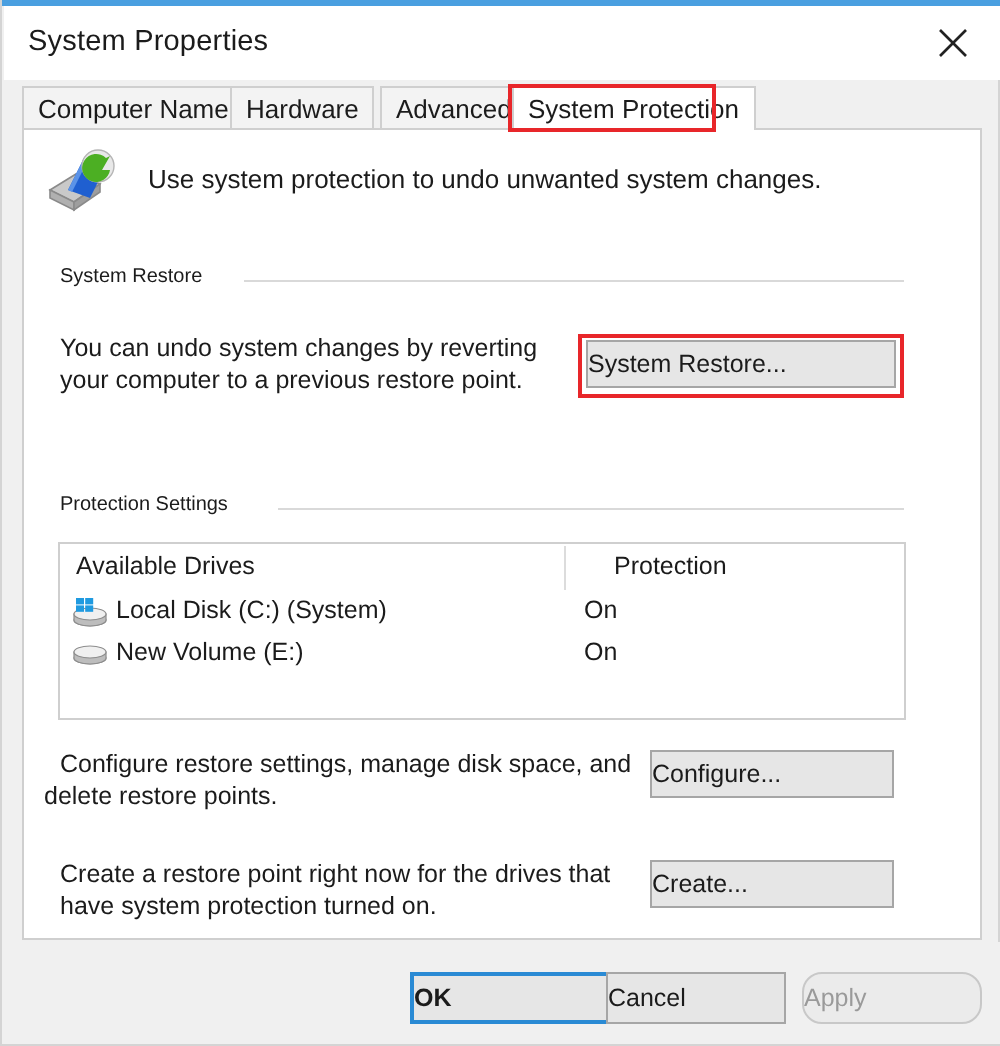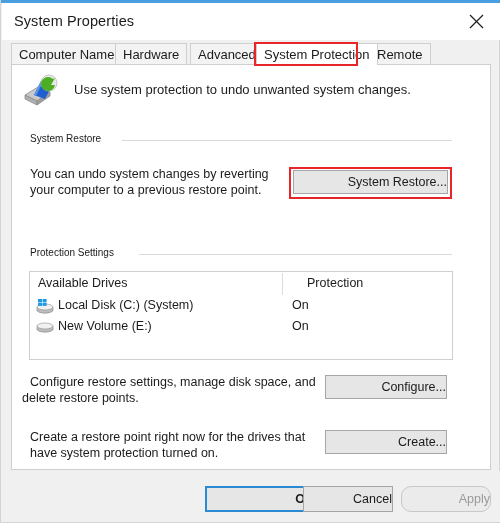--- a/index.html
+++ b/index.html
@@ -132,21 +132,21 @@
   }
 
   
   .btn {
     position: absolute;
     box-sizing: border-box;
     background: #e6e6e6;
     border: 1px solid #a6a6a6;
     font-size: 12.5px;
     color: #1b1b1b;
-    text-align: right;
+    text-align: left;
     cursor: default;
     white-space: nowrap;
   }
   .btn.default {
     border: 2px solid #2a8ad4;
     background: #e6e6e6;
   }
   .btn.disabled {
     color: #9a9a9a;
     border-color: #c8c8c8;
@@ -233,21 +233,20 @@
         <line x1="14" y1="1" x2="1" y2="14" stroke="#222" stroke-width="1.3"></line>
       </svg>
     </div>
   </div>
 
   <div id="tabstrip">
     <div class="tab" style="left:0px;">Computer Name</div>
     <div class="tab" style="left:104px;">Hardware</div>
     <div class="tab" style="left:179px;">Advanced</div>
     <div class="tab active" style="left:245px;">System Protection</div>
-    <div class="tab" style="left:358px;">Remote</div>
   </div>
 
   <div id="tabpanel">
 
     <svg id="sp-icon" viewBox="0 0 40 40">
       <g>
         <path d="M5 22 L18 14 L30 19 L17 28 Z" fill="#c9c9c9" stroke="#8a8a8a" stroke-width="0.8"></path>
         <path d="M5 22 L5 26 L17 32 L17 28 Z" fill="#b0b0b0" stroke="#8a8a8a" stroke-width="0.8"></path>
         <path d="M17 28 L30 19 L30 23 L17 32 Z" fill="#9e9e9e" stroke="#8a8a8a" stroke-width="0.8"></path>
         <path d="M14 22 L22 6 L33 10 L25 26 Z" fill="#1f5fd0"></path>

